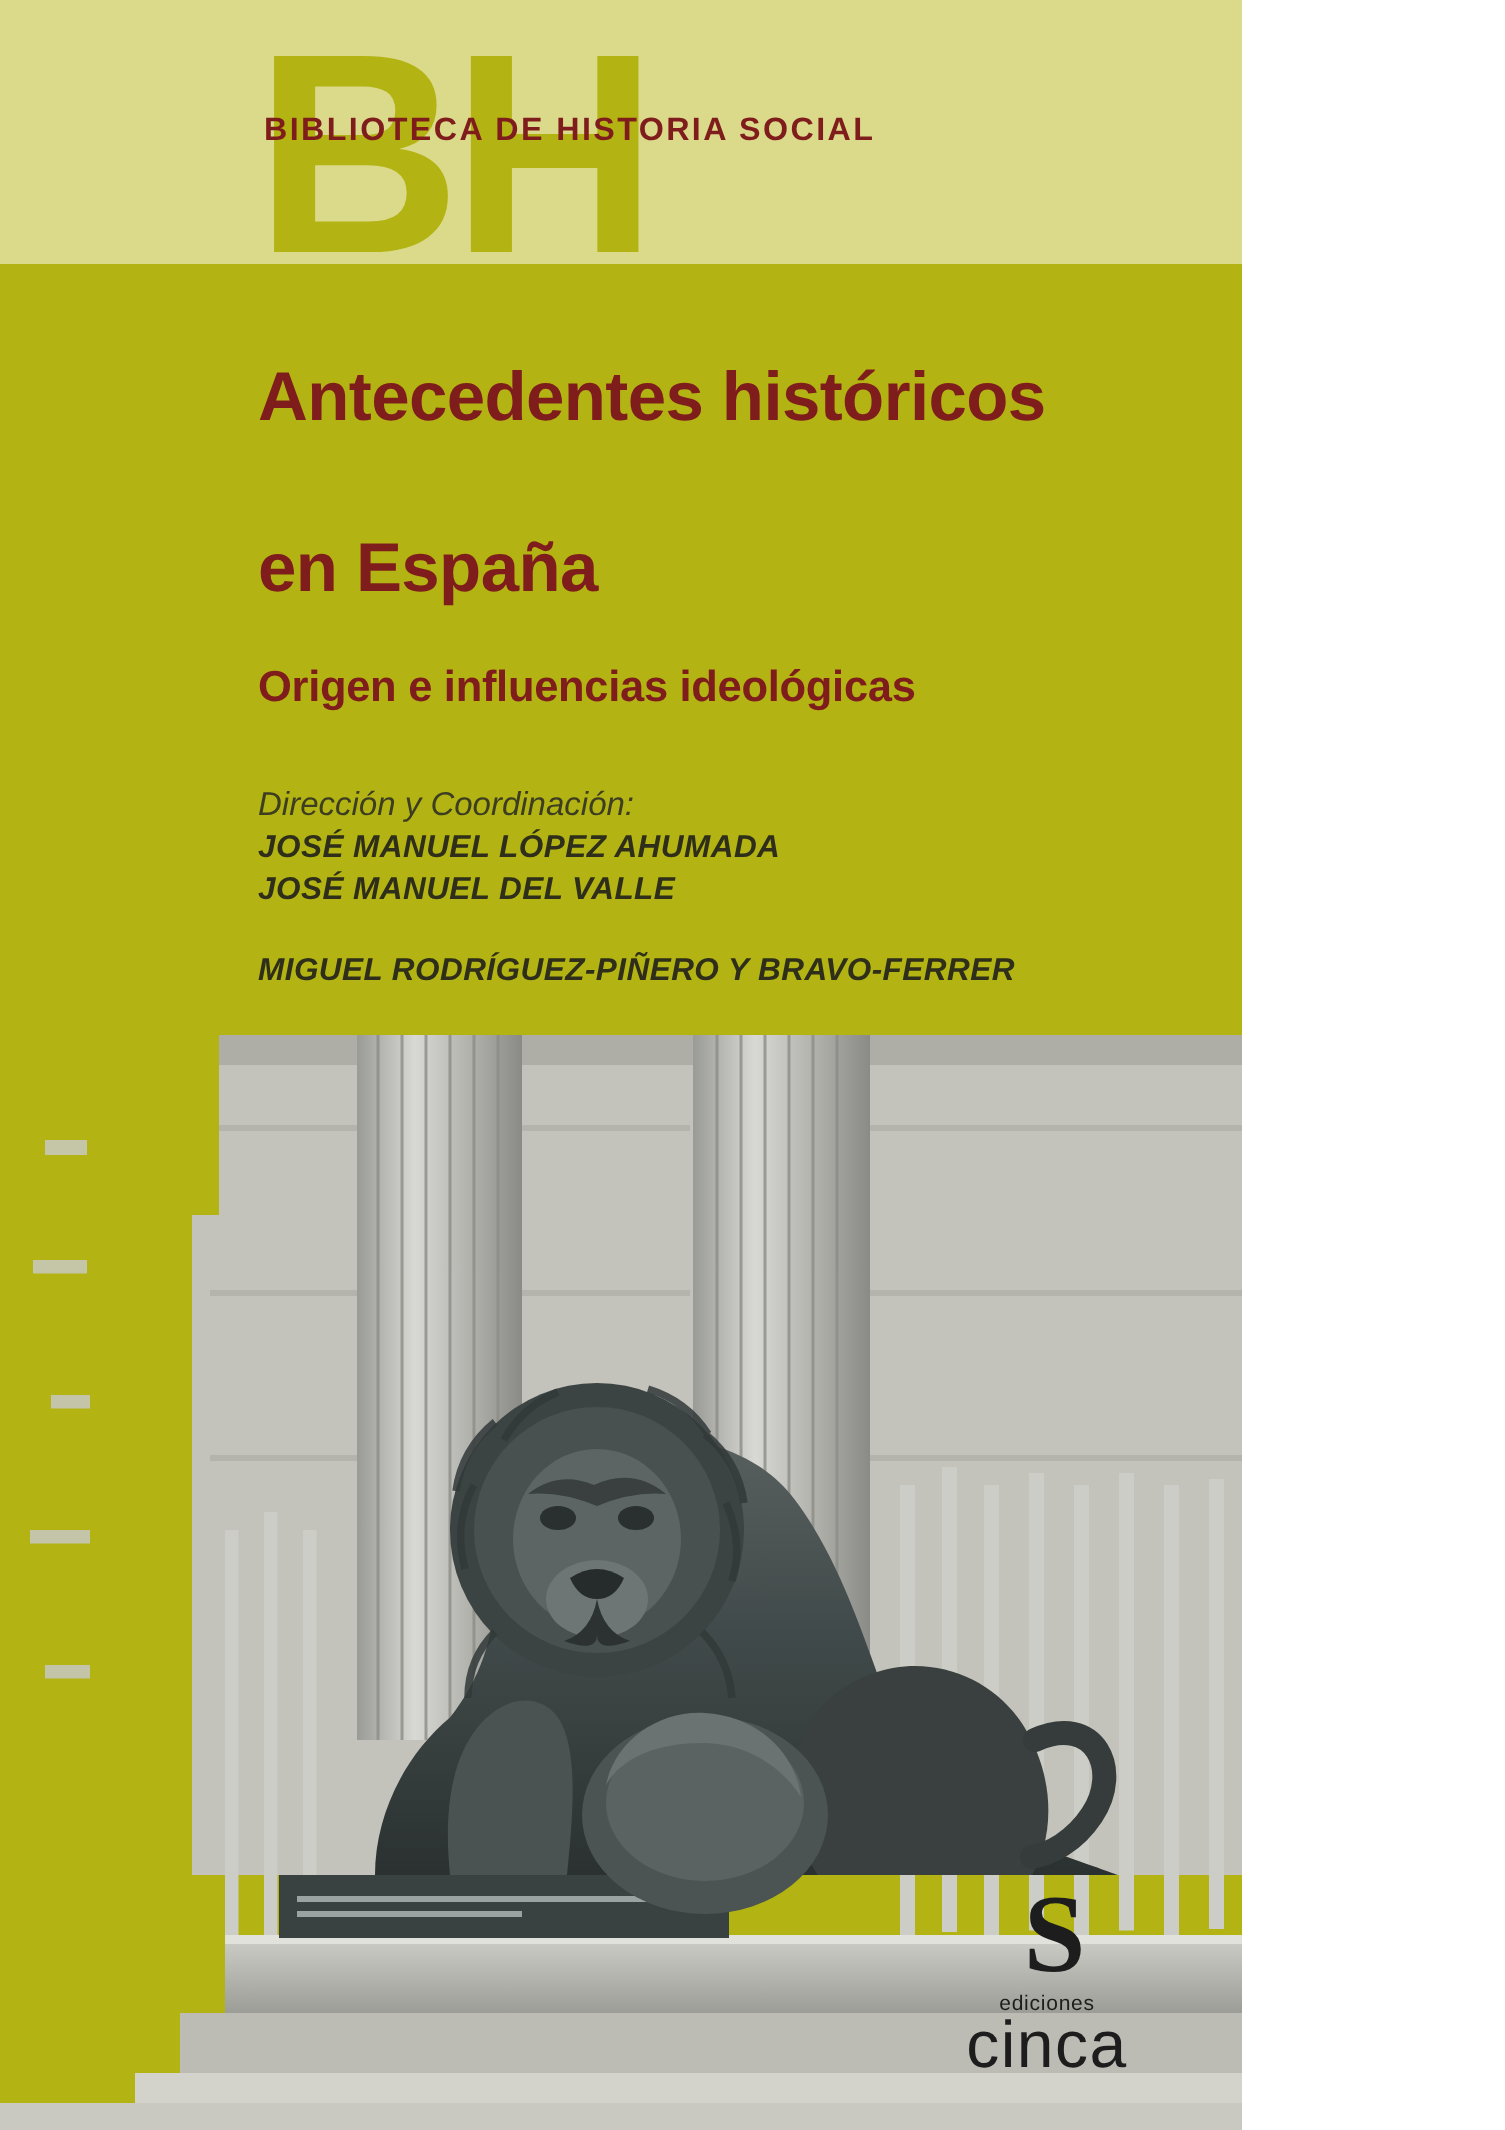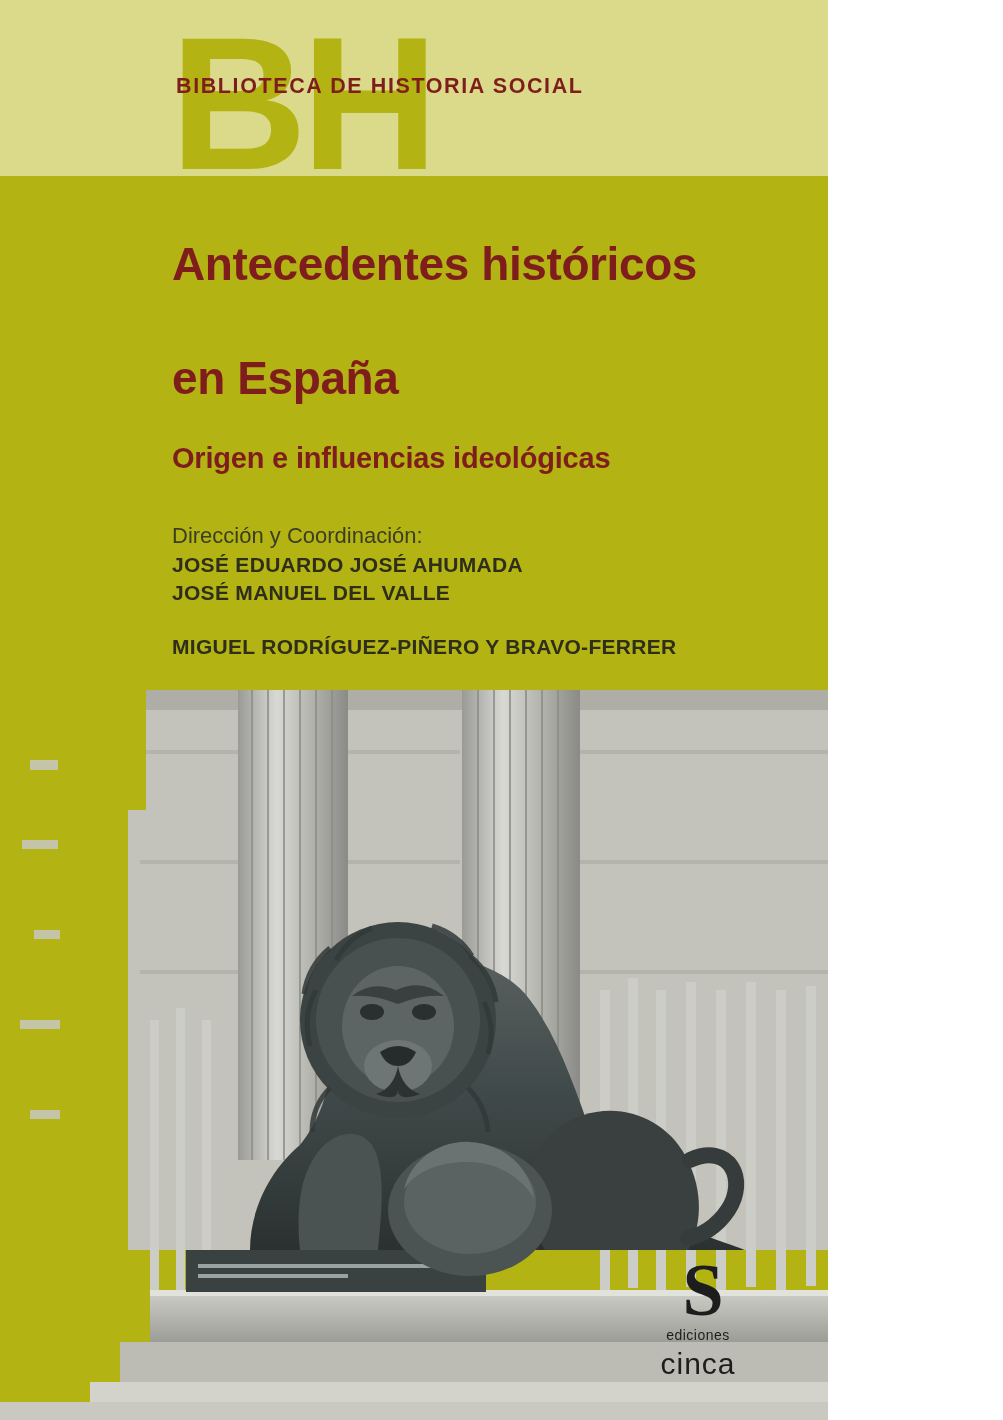--- a/index.html
+++ b/index.html
@@ -91,21 +91,21 @@
     font-size: 29px;
     line-height: 34px;
     font-weight: bold;
     color: #7f1d1d;
     letter-spacing: -0.2px;
   }
 
   .credits {
     margin-top: 46px;
   }
-  .credit-group { margin-bottom: 26px; }
+  .credit-group { margin-bottom: 26px; font-style: italic; }
   .credit-role {
     font-size: 22px;
     line-height: 30px;
     color: #3d3d22;
     font-weight: normal;
   }
   .credit-name {
     font-size: 21px;
     line-height: 28px;
     color: #2e2e1a;
@@ -129,21 +129,21 @@
     font-weight: bold;
     font-family: "Liberation Serif", serif;
     letter-spacing: -10px;
   }
   .publisher .pub-line1 {
     font-size: 14px;
     line-height: 22px;
     letter-spacing: 0.5px;
   }
   .publisher .pub-line2 {
-    font-size: 30px;
+    font-size: 44px;
     line-height: 36px;
     letter-spacing: 1px;
   }
 </style>
 </head>
 <body>
 
 <div class="cover">
 
   <div class="photo">
@@ -306,21 +306,21 @@
       <span>Antecedentes históricos</span><br>
       <br>
       <span>en España</span>
     </h1>
 
     <h2 class="subtitle">Origen e influencias ideológicas</h2>
 
     <div class="credits">
       <div class="credit-group">
         <div class="credit-role">Dirección y Coordinación:</div>
-        <div class="credit-name">JOSÉ EDUARDO JOSÉ AHUMADA</div>
+        <div class="credit-name">JOSÉ MANUEL LÓPEZ AHUMADA</div>
         <div class="credit-name">JOSÉ MANUEL DEL VALLE</div>
       </div>
       <div class="credit-group">
         <div class="credit-name">MIGUEL RODRÍGUEZ-PIÑERO Y BRAVO-FERRER</div>
       </div>
     </div>
   </div>
 
   <div class="publisher">
     <div class="mark">S</div>

